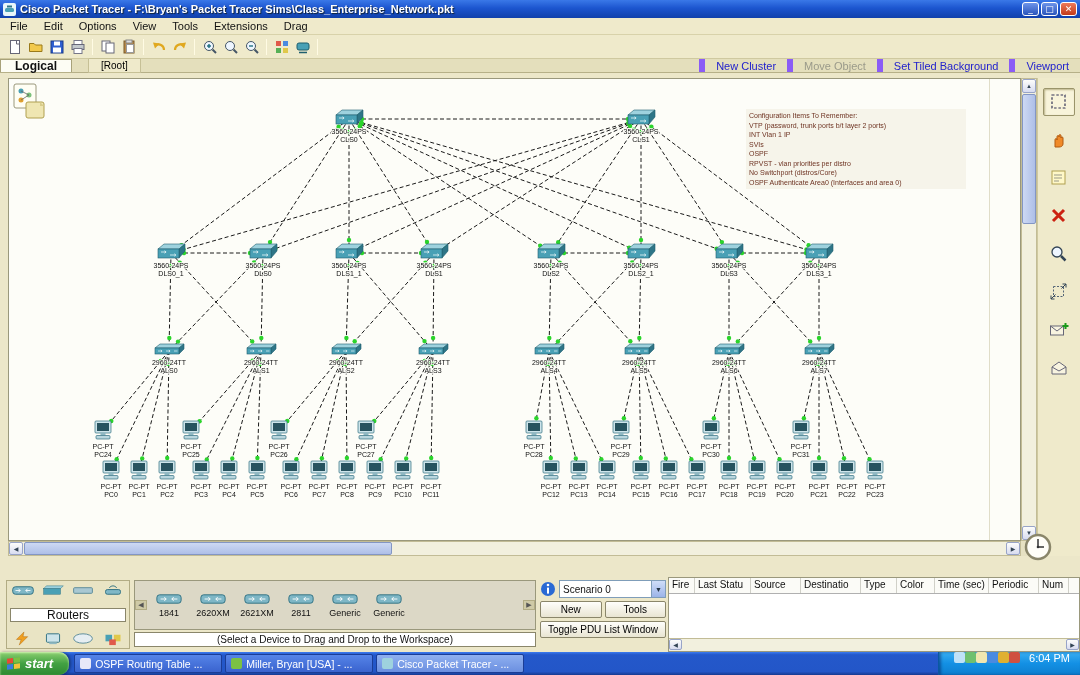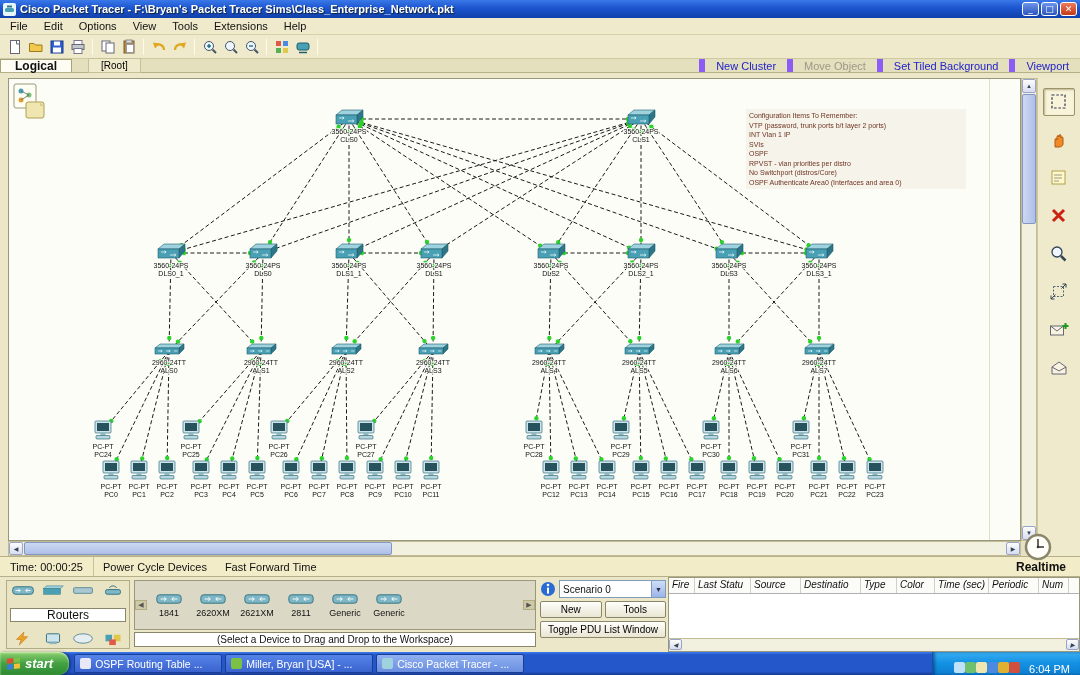--- a/index.html
+++ b/index.html
@@ -102,21 +102,21 @@
   .scenario-box{position:absolute;left:540px;top:3px;width:126px;height:69px;display:flex;
     flex-direction:column;gap:3px;}
   .scen-row{display:flex;gap:3px;align-items:center;}
   .scen-select{flex:1;height:18px;background:#fff;border:1px solid #7f9db9;display:flex;
     align-items:center;font-size:10px;padding-left:3px;}
   .scen-arrow{margin-left:auto;width:14px;height:16px;background:linear-gradient(180deg,#cfddf8,#9cb4e8);
     border-left:1px solid #7f9db9;display:flex;align-items:center;justify-content:center;font-size:7px;color:#234;}
   .xp-btn{flex:1;height:17px;background:linear-gradient(180deg,#fefefb,#e9e5d2);
     border:1px solid #8a866a;border-radius:2px;font-size:10px;font-family:"Liberation Sans",sans-serif;padding:0;}
   .pdu-box{position:absolute;left:668px;top:0;width:412px;height:75px;background:#fff;
-    border:1px solid #9a987c;overflow:hidden;font-style:italic;}
+    border:1px solid #9a987c;overflow:hidden;}
   .pdu-head{display:flex;border-bottom:1px solid #b0b0b0;background:#fbfbf7;height:16px;}
   .pdu-col{font-size:10px;padding:1px 3px;border-right:1px solid #d0d0c8;white-space:nowrap;
     overflow:hidden;flex:0 0 auto;}
   .pdu-scroll{position:absolute;left:0;bottom:0;width:100%;height:13px;background:#f2f0de;
     border-top:1px solid #c2bc96;}
 
   
   .taskbar{position:absolute;left:0;top:652px;width:1080px;height:23px;
     background:linear-gradient(180deg,#3c7cf0 0%,#2458ca 12%,#2356c8 85%,#16398f 100%);
     display:flex;align-items:center;}
@@ -126,21 +126,21 @@
     box-shadow:inset 0 1px 2px #cef0b0, 2px 0 3px rgba(0,0,0,.35);font-family:"Liberation Sans",sans-serif;}
   .flag{display:grid;grid-template-columns:6px 6px;grid-template-rows:5px 5px;gap:1px;transform:skewY(-6deg);}
   .flag i{display:block;}
   .tasks{display:flex;gap:3px;margin-left:5px;}
   .task-btn{width:148px;height:19px;border:1px solid #1b3d96;border-radius:2px;
     background:linear-gradient(180deg,#5584e8,#3a63ce);color:#fff;font-size:10.5px;
     display:flex;align-items:center;gap:4px;padding:0 5px;white-space:nowrap;overflow:hidden;
     font-family:"Liberation Sans",sans-serif;}
   .task-btn.active{background:linear-gradient(180deg,#8fb0f0,#placeholder);background:linear-gradient(180deg,#8fb0f0,#6b8fe0);}
   .task-ic{width:11px;height:11px;flex:0 0 auto;border-radius:2px;}
-  .tray{margin-left:auto;height:23px;display:flex;align-items:flex-end;gap:4px;padding:0 10px 0 21px;
+  .tray{margin-left:auto;height:23px;display:flex;align-items:flex-start;gap:4px;padding:0 10px 0 15px;
     background:linear-gradient(180deg,#38aef2 0%,#1390e4 50%,#0d7ecf 100%);
     border-left:1px solid #0a58a0;box-shadow:inset 2px 0 3px rgba(0,0,60,.4);color:#fff;}
   .tray-ic{width:11px;height:11px;border-radius:2px;display:inline-block;}
   .tray-clock{margin-left:5px;font-size:11px;}
 </style>
 </head>
 <body>
 
 <div id="app">
 
@@ -156,21 +156,21 @@
     <button class="winbtn close">✕</button>
   </div>
 
   <div class="menubar" id="menubar">
       <div class="menu-item">File</div>
       <div class="menu-item">Edit</div>
       <div class="menu-item">Options</div>
       <div class="menu-item">View</div>
       <div class="menu-item">Tools</div>
       <div class="menu-item">Extensions</div>
-      <div class="menu-item">Help</div>
+      <div class="menu-item">Drag</div>
     </div>
 
   <div class="toolbar" id="toolbar">
       <span class="tbicon">
         <svg width="16" height="16" viewBox="0 0 16 16">
           <rect x="3.5" y="1.5" width="9" height="13" fill="#fff" stroke="#667"></rect>
           <path d="M9.5 1.5 V5 H12.5" fill="none" stroke="#667"></path>
         </svg>
       </span>
       <span class="tbicon">
@@ -967,28 +967,20 @@
       </div>
     </div>
 
   <svg class="mode-clock" viewBox="0 0 30 30">
     <circle cx="15" cy="15" r="12" fill="#fffef8" stroke="#8a866a" stroke-width="2.5"></circle>
     <line x1="15" y1="15" x2="15" y2="7" stroke="#333" stroke-width="1.5"></line>
     <line x1="15" y1="15" x2="21" y2="15" stroke="#333" stroke-width="1.5"></line>
     <circle cx="15" cy="15" r="1.3" fill="#333"></circle>
   </svg>
 
-  <div class="statusbar">
-    <div class="sb-time">Time: 00:00:25</div>
-    <div class="sb-btn">Power Cycle Devices</div>
-    <div class="sb-btn">Fast Forward Time</div>
-    <div class="sb-realtime">
-      <span>Realtime</span>
-    </div>
-  </div>
 
   <div class="bottompanel">
     <div class="cat-box">
       <div class="cat-row" id="catrow1">
           <span class="cat-icon">
             <svg width="24" height="15" viewBox="0 0 24 16">
               <rect x="1" y="4" width="22" height="8" rx="3" fill="#7fb7c6" stroke="#2e6f80"></rect>
               <path d="M4 8 h5 M7 6 l2 2 -2 2 M20 8 h-5 M17 6 l-2 2 2 2" stroke="#fff" stroke-width="0.9" fill="none"></path>
             </svg>
           </span>

